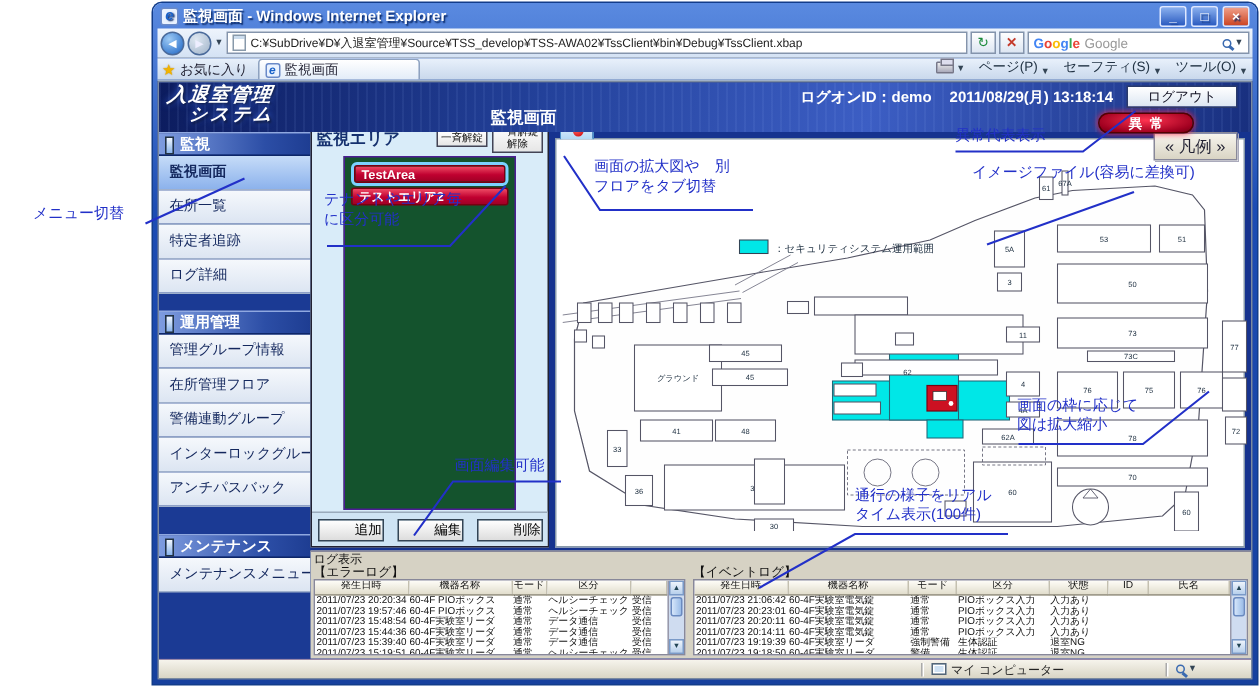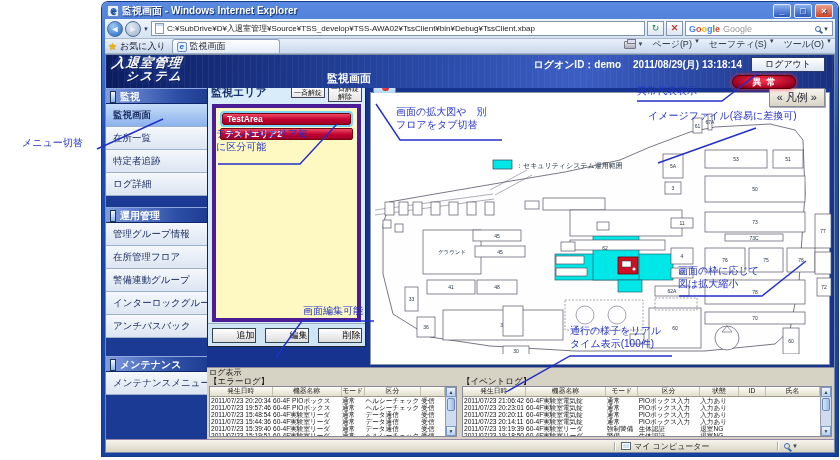--- a/index.html
+++ b/index.html
@@ -40,21 +40,21 @@
   .mag::after{content:"";position:absolute;width:4px;height:1.5px;background:#3a6ab0;right:-3px;bottom:-2px;transform:rotate(40deg)}
   .searchbtn{margin-left:auto;display:flex;align-items:center;gap:2px}
 
   .tabsbar{height:15px;background:linear-gradient(#e9f1fb,#c9d8ec);display:flex;align-items:end;font-size:9px;
       color:#223;padding:0 3px;gap:6px;border-bottom:1px solid #9fb0c8}
   .fav{display:flex;align-items:center;gap:3px;height:13px}
   .star{color:#f2b400;font-size:10px;text-shadow:0 0 1px #a70}
   .tab{height:14px;width:108px;background:linear-gradient(#fff,#e2ecf8);border:1px solid #8ea2c0;border-bottom:none;
       border-radius:3px 3px 0 0;display:flex;align-items:center;gap:3px;padding:0 4px;font-size:9px}
   .cmds{margin-left:auto;display:flex;align-items:center;gap:9px;color:#234;padding-bottom:2px}
-  .cmd{display:flex;align-items:flex-start;gap:2px}
+  .cmd{display:flex;align-items:flex-end;gap:2px}
   .printer{width:12px;height:8px;background:linear-gradient(#eee,#aab);border:1px solid #778;border-radius:1px;position:relative}
   .printer::before{content:"";position:absolute;top:-3px;left:2px;width:7px;height:3px;background:#dde;border:1px solid #778}
 
   
   .client{flex:1;display:flex;flex-direction:column;background:#16338f;border:1px solid #7a8aa0;overflow:hidden}
   .app-header{height:33px;position:relative;flex:none;color:#fff;
       background:linear-gradient(100deg,#0c1c5e,#23419a 35%,#3c5ec4 65%,#182f7e);overflow:visible;z-index:5}
   .app-header::after{content:"";position:absolute;inset:0;
       background:repeating-linear-gradient(90deg,rgba(160,190,255,.08) 0 1px,transparent 1px 6px);pointer-events:none}
   .logo{position:absolute;left:5px;top:1px;font-style:italic;font-weight:bold;transform:skewX(-8deg);
@@ -79,27 +79,27 @@
   .sb-head{height:16px;background:linear-gradient(90deg,#7e9ce0,#2c4ea6 70%,#1e3d92);color:#fff;font-weight:bold;
       font-size:10px;line-height:15px;padding-left:14px;position:relative;border-top:1px solid #8fa8e0;border-bottom:1px solid #0d2668}
   .sb-head::before{content:"";position:absolute;left:4px;top:2px;width:4px;height:10px;
       background:linear-gradient(#f2f8ff,#8ab4ec);border:1px solid #234}
   .sb-item{height:23px;background:linear-gradient(#f5f8fc,#dce5f2);border-bottom:1px solid #9fb0cc;
       color:#14285e;font-size:9.5px;line-height:22px;padding-left:7px;cursor:pointer;white-space:nowrap;overflow:hidden}
   .sb-item.selected{background:linear-gradient(#c6dcf8,#8cb2ec);font-weight:bold}
 
   
   .mp-tab-label{position:absolute;left:104px;top:-9px;color:#fff;font-size:8.5px;z-index:4}
-  .mpanel{position:absolute;left:101px;top:-7px;bottom:92px;width:159px;background:#d9ecf9;border:1px solid #223;
+  .mpanel{position:absolute;left:101px;top:-7px;bottom:74px;width:159px;background:#d9ecf9;border:1px solid #223;
       display:flex;flex-direction:column;z-index:3}
   .mp-header{height:21px;display:flex;align-items:center;gap:3px;padding:2px 3px}
   .mp-title{flex:1;font-size:11px;font-weight:bold;color:#15306e}
   .mp-btn{background:linear-gradient(#fff,#e6e6e6);border:1px solid #445;font-size:7px;color:#111;
       text-align:center;padding:1px 2px;white-space:pre-line;line-height:1.05;min-width:34px}
-  .mp-body{flex:1;margin:1px 4px;border:4px solid #4c1d95;background:#fef9c3;padding:2px 0;overflow:hidden}
+  .mp-body{flex:1;margin:1px 21px;border:1px solid #4c1d95;background:#14532d;padding:2px 0;overflow:hidden}
   .area-bar{height:12px;margin:2px 4px;background:linear-gradient(#ee4a64,#c00030 55%,#a00026);border:1px solid #701;
       border-radius:2px;color:#fff;font-size:8.5px;font-weight:bold;line-height:10px;padding-left:4px;cursor:pointer;
       white-space:nowrap;overflow:hidden}
   .area-bar.selected{outline:2px solid #7cd2ff;margin:3px 6px}
   .mp-footer{height:23px;display:flex;justify-content:center;align-items:center;gap:9px;background:#cfe4f4;border-top:1px solid #9ab}
   .mp-footer .fbtn{width:44px;height:15px;background:linear-gradient(#fff,#ddd);border:1px solid #345;
       font-size:9px;line-height:13px;text-align:right;cursor:pointer}
 
   
   .map{position:absolute;left:264px;top:4px;right:4px;bottom:74px;background:#fff;border:1px solid #8899aa;z-index:2}

